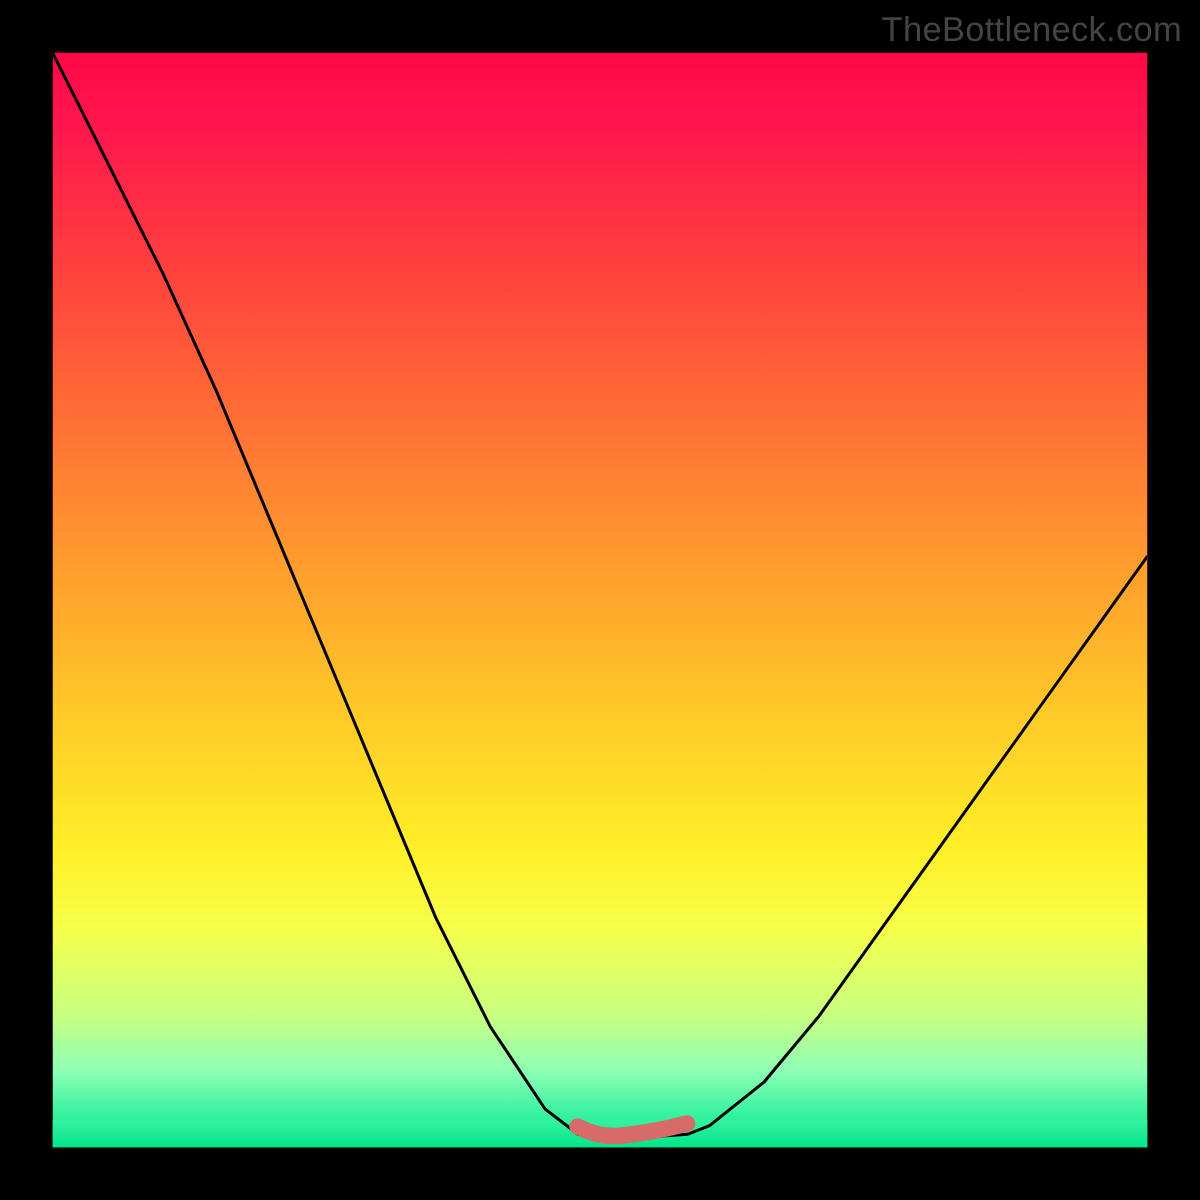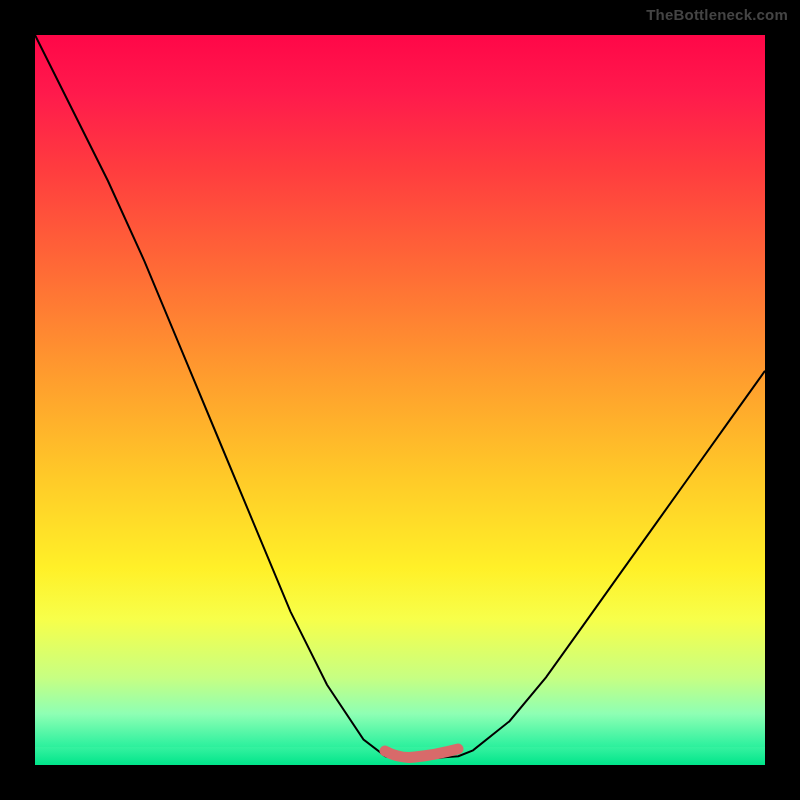--- a/index.html
+++ b/index.html
@@ -14,22 +14,22 @@
   .stage {
     position: relative;
     width: 800px;
     height: 800px;
   }
   .watermark {
     position: absolute;
     top: 6px;
     right: 12px;
     color: #444;
-    font-size: 15px;
-    font-weight: 700;
+    font-size: 23px;
+    font-weight: 400;
     letter-spacing: 0.2px;
   }
   .plot {
     position: absolute;
     left: 35px;
     top: 35px;
     width: 730px;
     height: 730px;
     overflow: hidden;
   }

